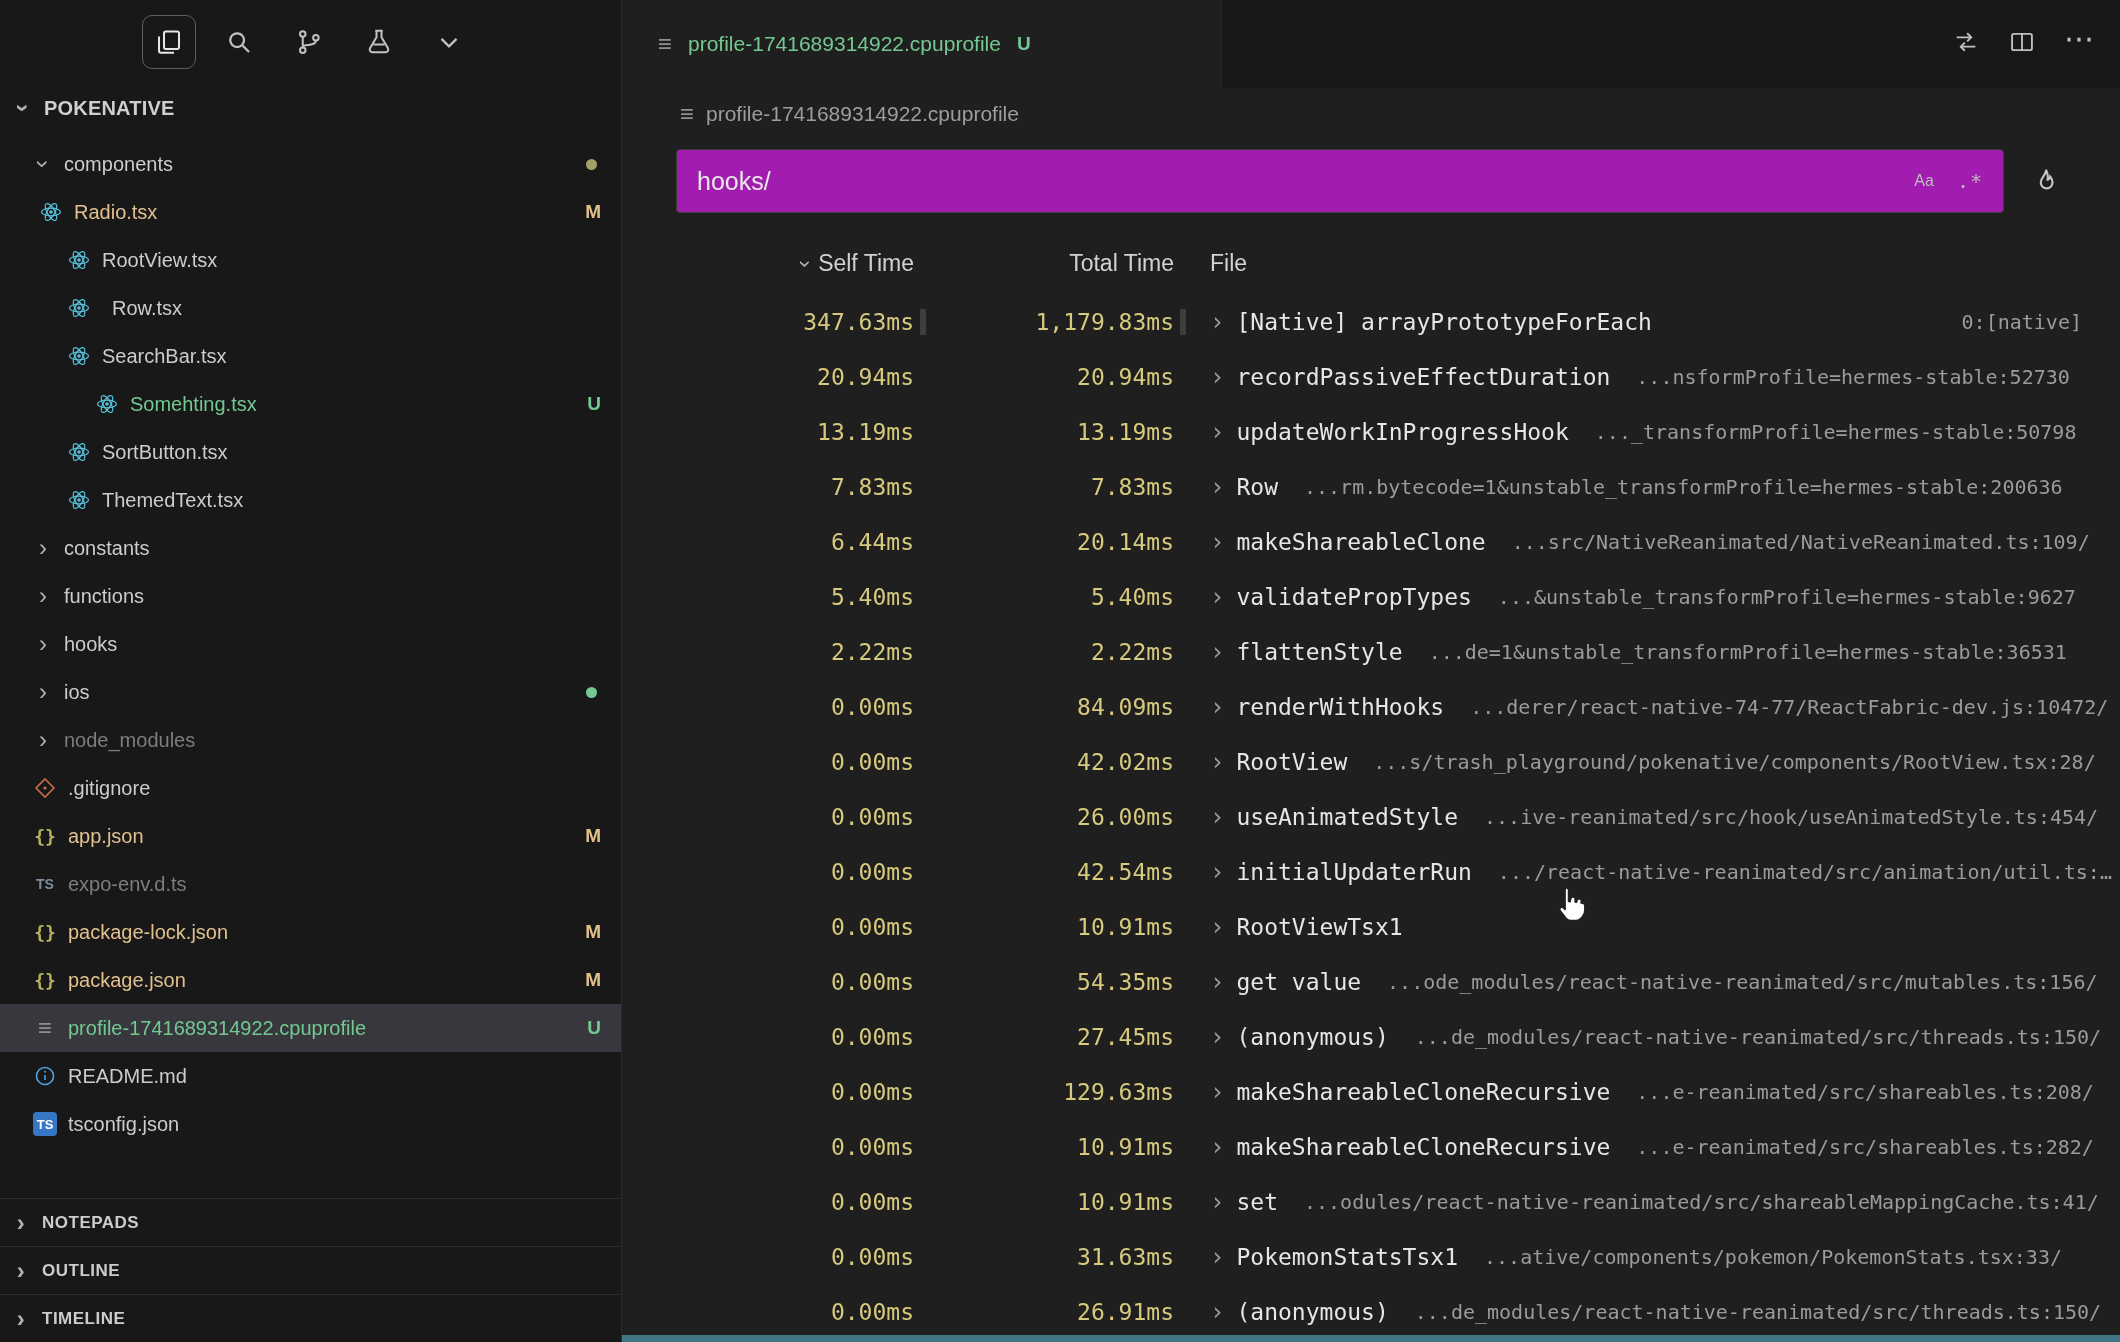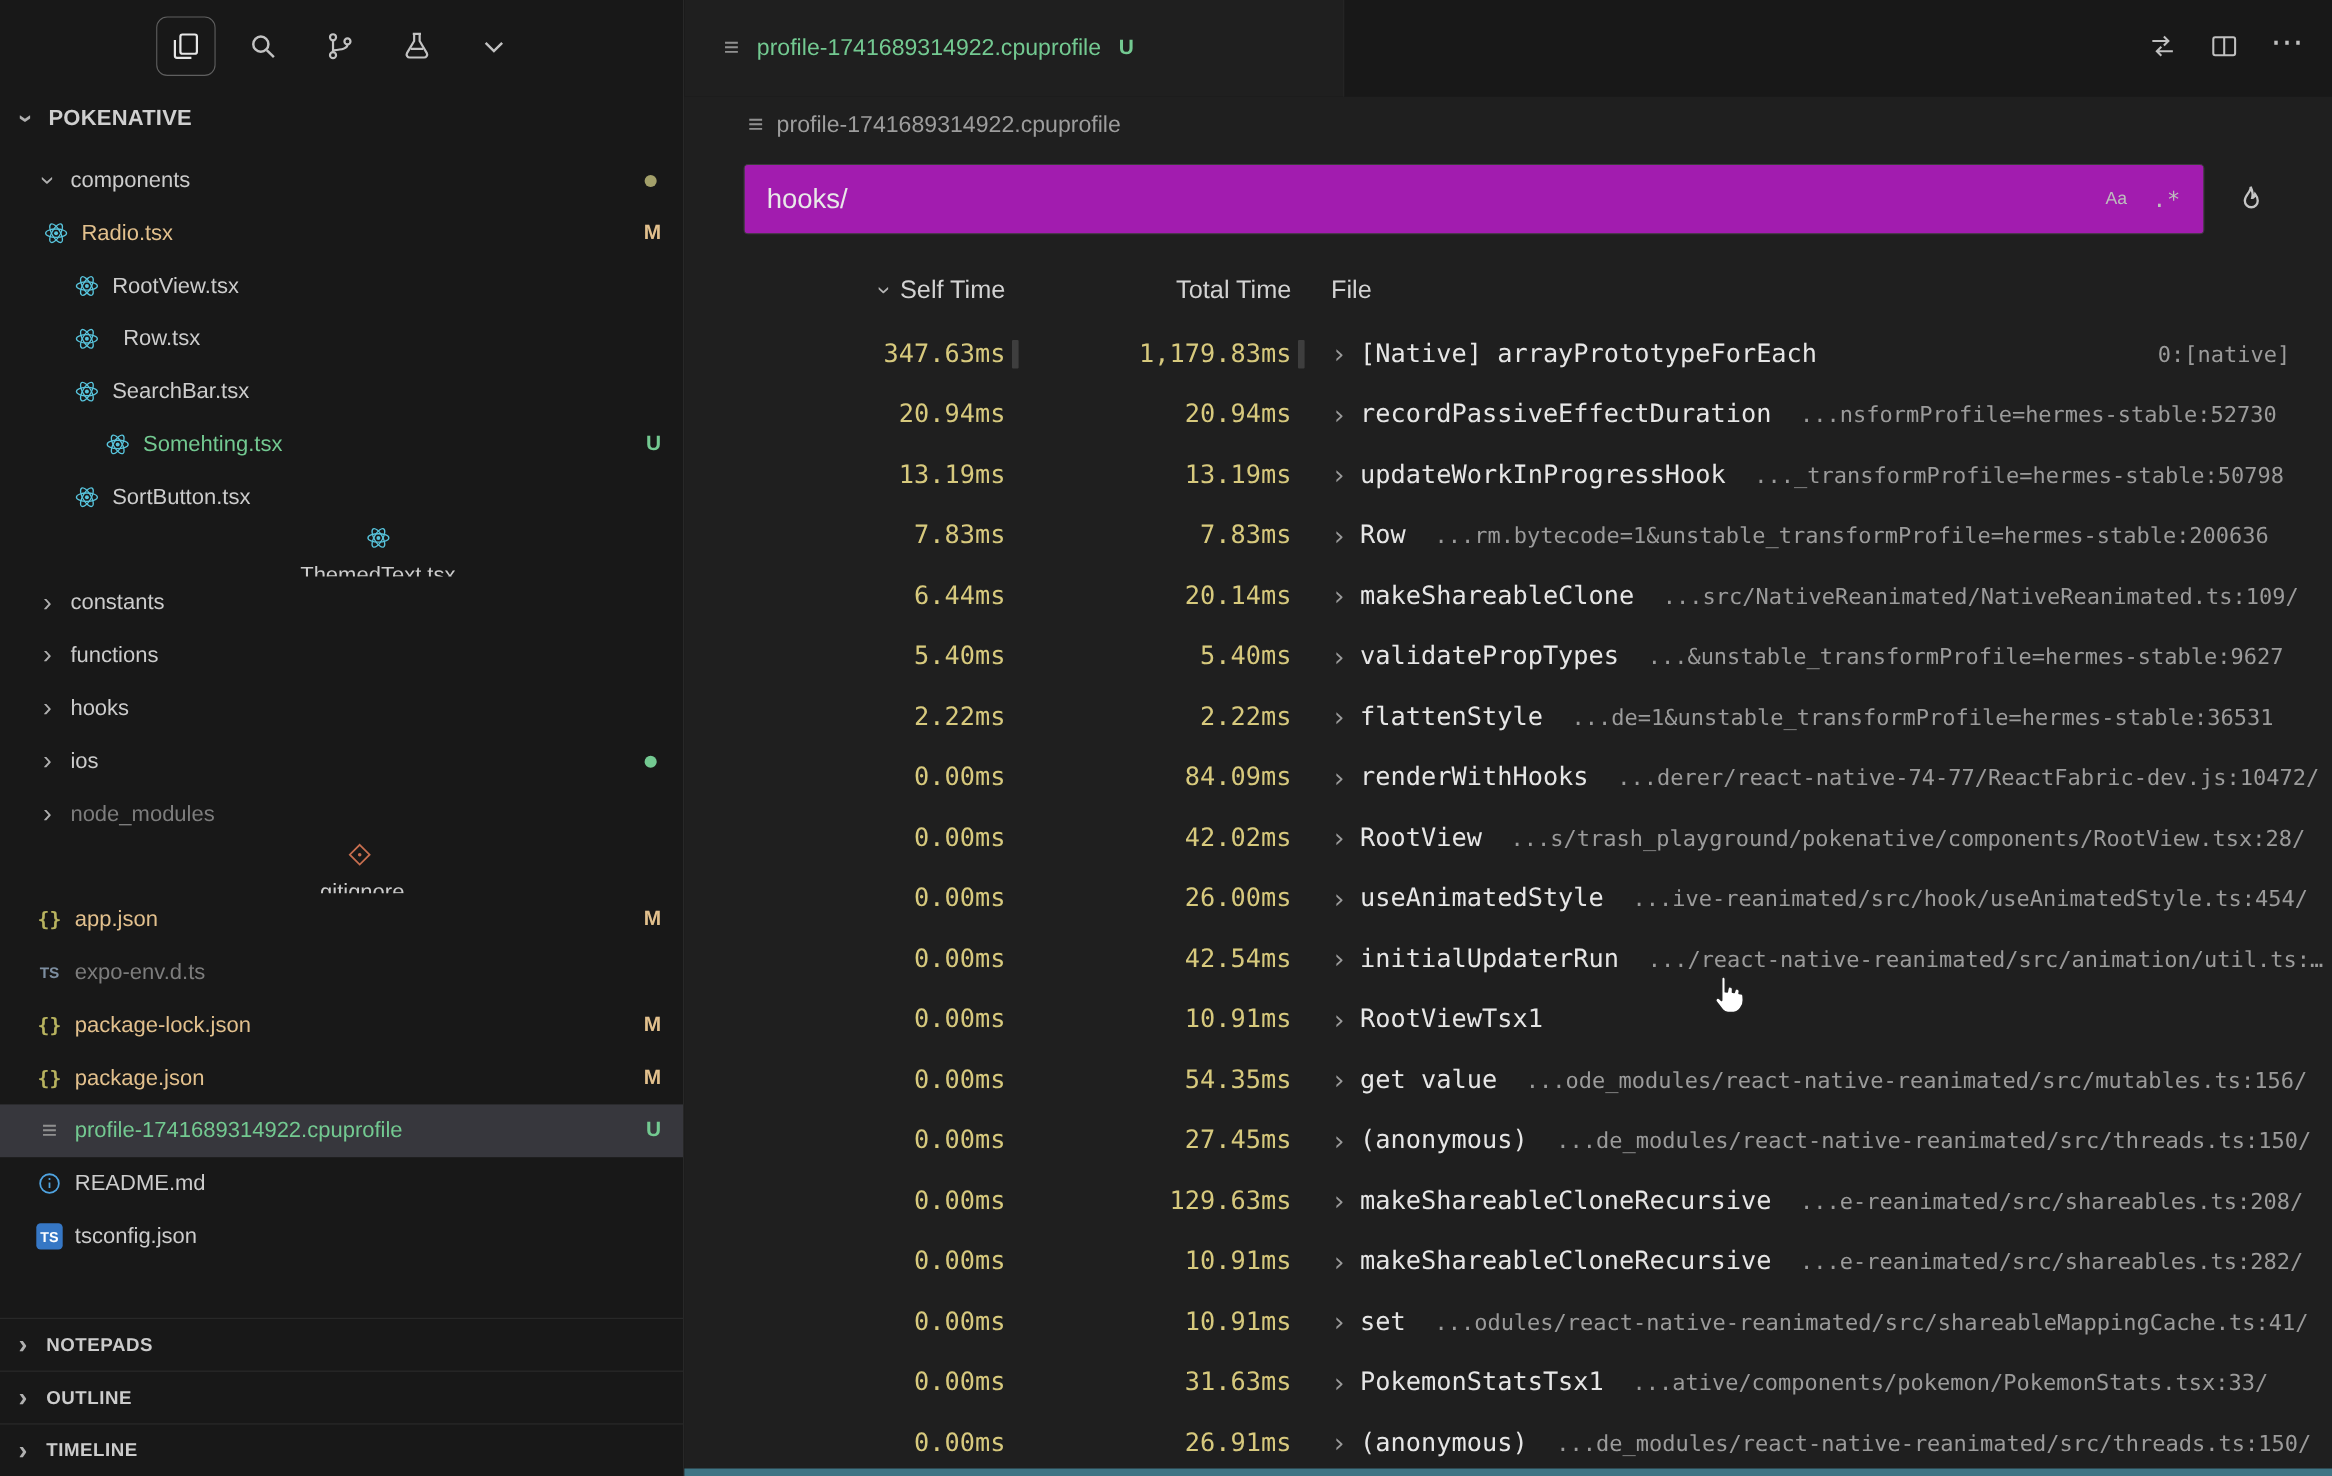--- a/index.html
+++ b/index.html
@@ -202,21 +202,21 @@
               <g stroke="#58c4dc" fill="none" stroke-width="1.2">
                 <ellipse cx="12" cy="12" rx="9.5" ry="3.8"></ellipse>
                 <ellipse cx="12" cy="12" rx="9.5" ry="3.8" transform="rotate(60 12 12)"></ellipse>
                 <ellipse cx="12" cy="12" rx="9.5" ry="3.8" transform="rotate(-60 12 12)"></ellipse>
               </g>
               <circle cx="12" cy="12" r="1.8" fill="#58c4dc"></circle>
             </svg>
           </span>
           <span class="tlabel">SortButton.tsx</span>
         </div>
-        <div class="titem" style="padding-left: 66px; flex-direction: column;">
+        <div class="titem" style="padding-left: 66px;">
           <span class="icwrap">
             <svg viewBox="0 0 24 24">
               <g stroke="#58c4dc" fill="none" stroke-width="1.2">
                 <ellipse cx="12" cy="12" rx="9.5" ry="3.8"></ellipse>
                 <ellipse cx="12" cy="12" rx="9.5" ry="3.8" transform="rotate(60 12 12)"></ellipse>
                 <ellipse cx="12" cy="12" rx="9.5" ry="3.8" transform="rotate(-60 12 12)"></ellipse>
               </g>
               <circle cx="12" cy="12" r="1.8" fill="#58c4dc"></circle>
             </svg>
           </span>
@@ -236,21 +236,21 @@
         </div>
         <div class="titem" style="padding-left: 32px;">
           <span class="chev">›</span>
           <span class="tlabel">ios</span>
           <span class="dot dot-green"></span>
         </div>
         <div class="titem ignored" style="padding-left: 32px;">
           <span class="chev">›</span>
           <span class="tlabel">node_modules</span>
         </div>
-        <div class="titem" style="padding-left: 32px; flex-direction: column;">
+        <div class="titem" style="padding-left: 32px;">
           <span class="icwrap">
             <svg viewBox="0 0 24 24">
               <path d="M12 3 21 12 12 21 3 12z" fill="none" stroke="#c76e4f" stroke-width="1.6"></path>
               <circle cx="12" cy="12" r="1.6" fill="#c76e4f"></circle>
             </svg>
           </span>
           <span class="tlabel">.gitignore</span>
         </div>
         <div class="titem modified" style="padding-left: 32px;">
           <span class="icwrap">

